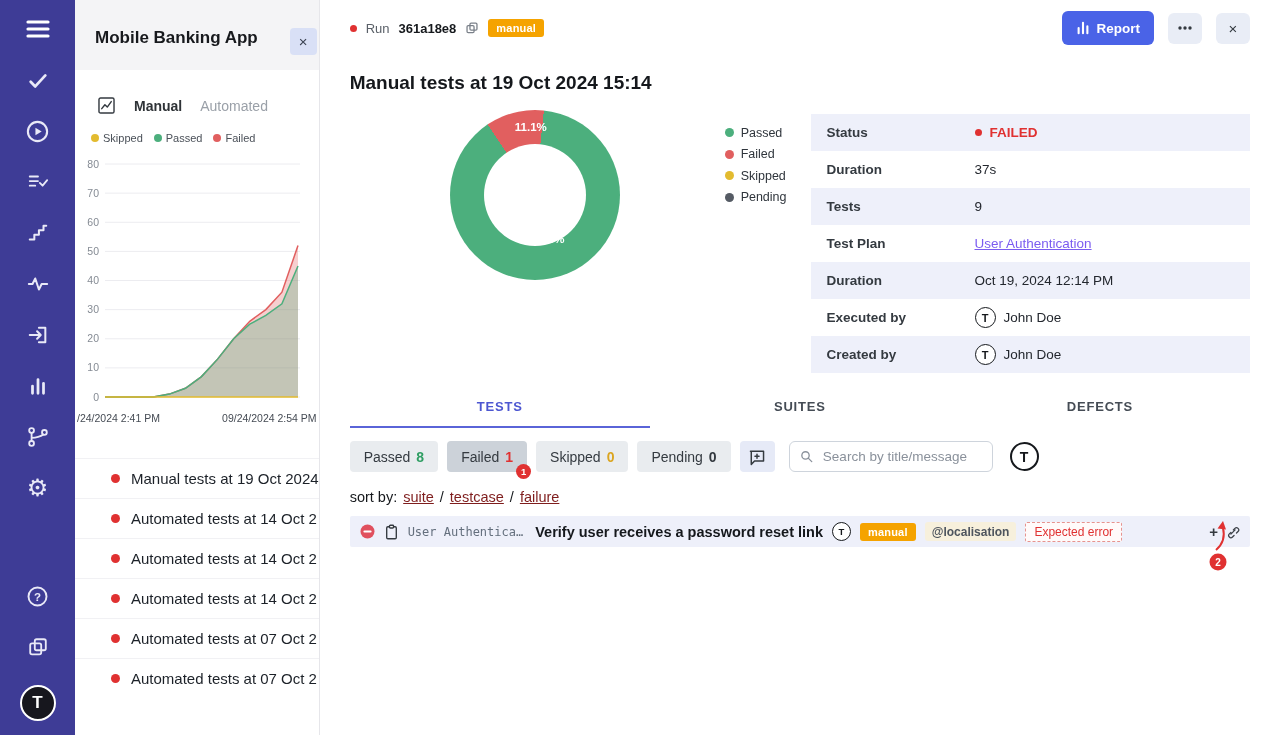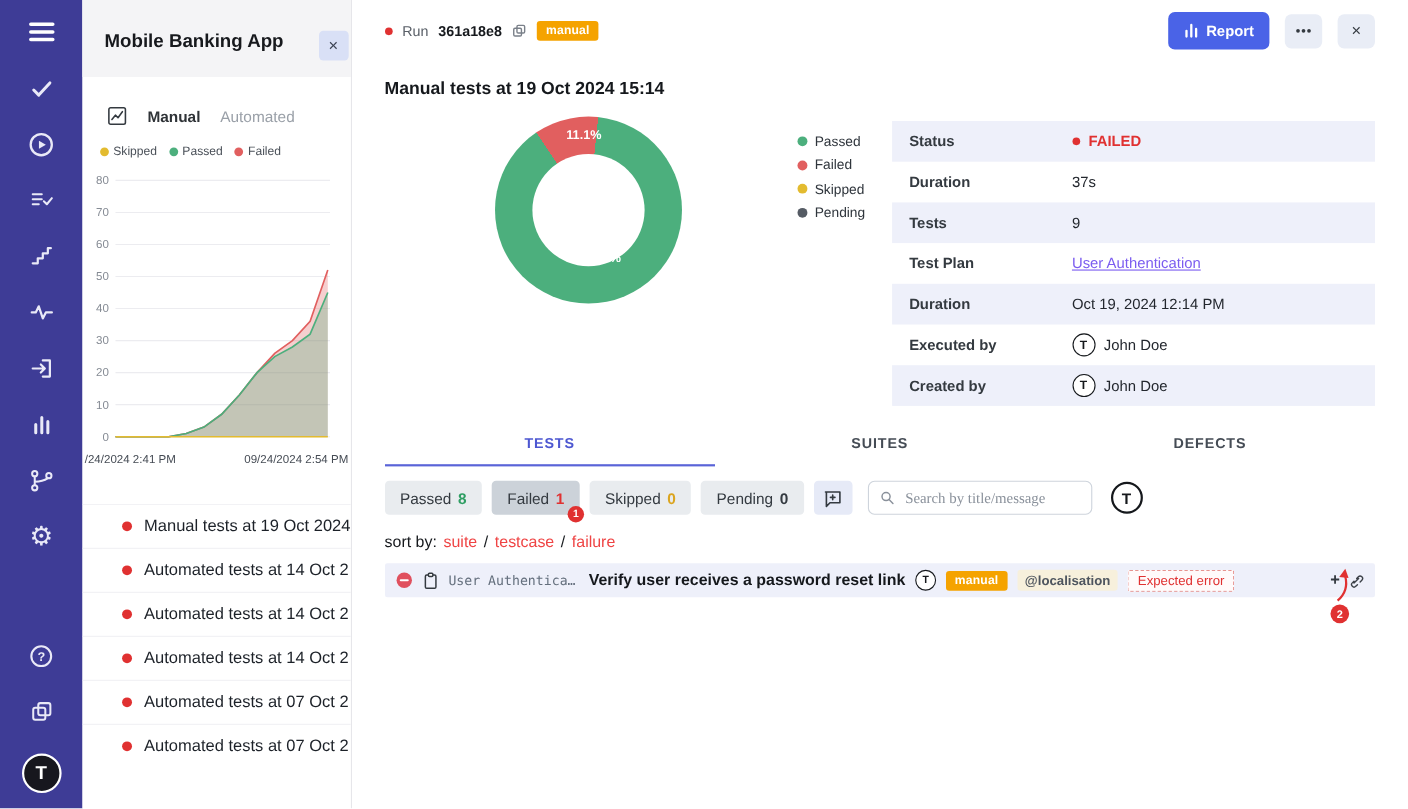--- a/index.html
+++ b/index.html
@@ -49,21 +49,21 @@
   .icon-btn { background:none; border:none; padding:0; cursor:pointer; display:flex; align-items:center; }
   .badge { background:#f5a300; color:#fff; font-size:11px; font-weight:700; padding:3px 8px;
            border-radius:3px; letter-spacing:.2px; }
   .rh-spacer { flex:1; }
   .rh-right { display:flex; align-items:center; gap:14px; }
   .btn-report { display:flex; align-items:center; gap:7px; background:#4a63e7; color:#fff; border:none;
                 border-radius:6px; height:34px; padding:0 14px; font-size:13.5px; font-weight:700;
                 cursor:pointer; font-family:inherit; }
   .btn-sq { width:34px; height:31px; background:#e9edf6; border:none; border-radius:6px;
             display:flex; align-items:center; justify-content:center; color:#343a40; cursor:pointer; font-size:15px; }
-  .run-title { font-size:16px; font-weight:700; color:#15181c; margin:16px 0 0; }
+  .run-title { font-size:19px; font-weight:700; color:#15181c; margin:16px 0 0; }
 
   .summary { display:flex; margin-top:16px; }
   .donut { width:170px; height:170px; border-radius:50%; position:relative; margin-left:100px; flex:0 0 170px; }
   .donut::after { content:""; position:absolute; inset:34px; background:#fff; border-radius:50%; }
   .dlabel { position:absolute; color:#fff; font-size:11.5px; font-weight:700; z-index:2; }
   .dlabel.failed { top:11px; left:50%; transform:translateX(-62%); }
   .dlabel.passed { left:58%; top:76%; transform:translate(-50%,-50%); }
   .donut-legend { list-style:none; margin:12px 0 0 105px; padding:0; font-size:12.5px; color:#2f353c; }
   .dl-item { display:flex; align-items:center; gap:7px; height:21.5px; }
   .dl-dot { width:9px; height:9px; border-radius:50%; }
@@ -91,30 +91,30 @@
   .filters { display:flex; align-items:center; margin-top:13px; gap:9px; }
   .fbtn { position:relative; height:31px; background:#e9ecef; border:none; border-radius:4px; padding:0 14px;
           font-size:14px; color:#343a40; font-family:inherit; cursor:pointer; display:flex;
           align-items:center; gap:6px; }
   .fbtn.selected { background:#ccd2d9; }
   .fcount { font-weight:600; }
   .c-green { color:#2f9e63; } .c-red { color:#e03131; } .c-yellow { color:#dba520; } .c-dark { color:#343a40; }
   .comment-btn { width:35px; height:31px; background:#e6eaf7; border:none; border-radius:4px;
                  display:flex; align-items:center; justify-content:center; cursor:pointer; }
   .search { display:flex; align-items:center; gap:8px; border:1px solid #ced4dc; border-radius:6px;
-            height:31px; padding:0 10px; margin-left:5px; width:204px; background:#fff;font-family:Liberation Serif, serif; }
+            height:31px; padding:0 10px; margin-left:5px; width:204px; background:#fff; }
   .search input { border:none; outline:none; font-size:13.5px; width:100%; font-family:inherit;
                   color:#23272e; background:transparent; }
   .search input::placeholder { color:#8a919b; }
   .anno-dot { position:absolute; right:-4px; bottom:-7px; width:15px; height:15px; background:#e03131;
               border-radius:50%; color:#fff; font-size:9.5px; font-weight:700; display:flex;
               align-items:center; justify-content:center; z-index:3; }
 
   .sortrow { margin-top:17px; font-size:14.5px; color:#15181c; display:flex; gap:6px; align-items:center; }
-  .sort-link { color:#ef4444; cursor:pointer; }
+  .sort-link { color:#7f1d1d; text-decoration:underline; cursor:pointer; }
 
   .testrow { position:relative; margin-top:11px; background:#eef0fa; height:31px; display:flex;
              align-items:center; gap:9px; padding:0 10px; border-radius:2px; }
   .suite-name { font-family:"DejaVu Sans Mono", monospace; font-size:12px; color:#646f7d; }
   .trow-title { font-size:14.5px; font-weight:600; color:#15181c; margin-left:3px; white-space:nowrap; }
   .tag { background:#f7f0dc; color:#4e555e; font-size:12px; padding:2.5px 7px; border-radius:3px;font-weight:bold; }
   .error-chip { border:1px dashed #e6938f; color:#e03131; font-size:12px; padding:2px 8px;
                 border-radius:2px; background:#fffafa; }
   .row-actions { margin-left:auto; display:flex; align-items:center; gap:8px; color:#343a40; }
   .plus-icon { font-size:15px; font-weight:700; cursor:pointer; line-height:1; }

